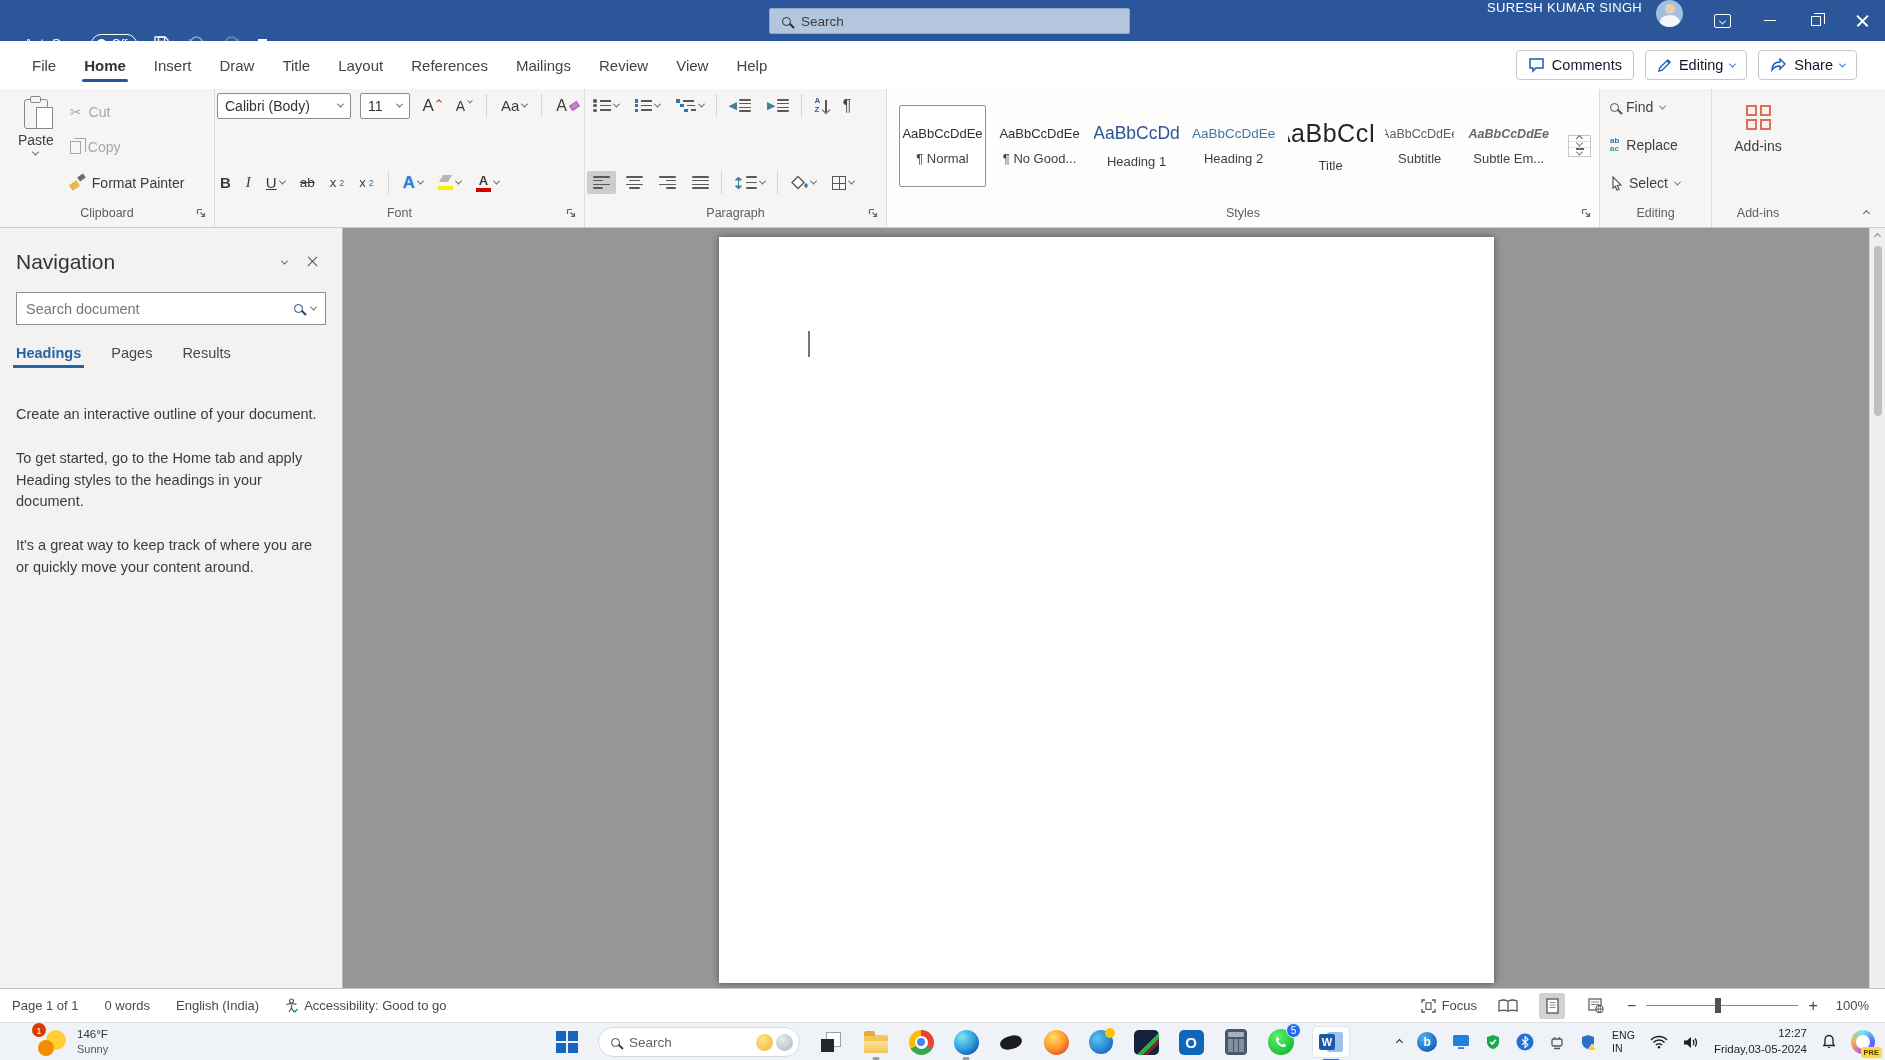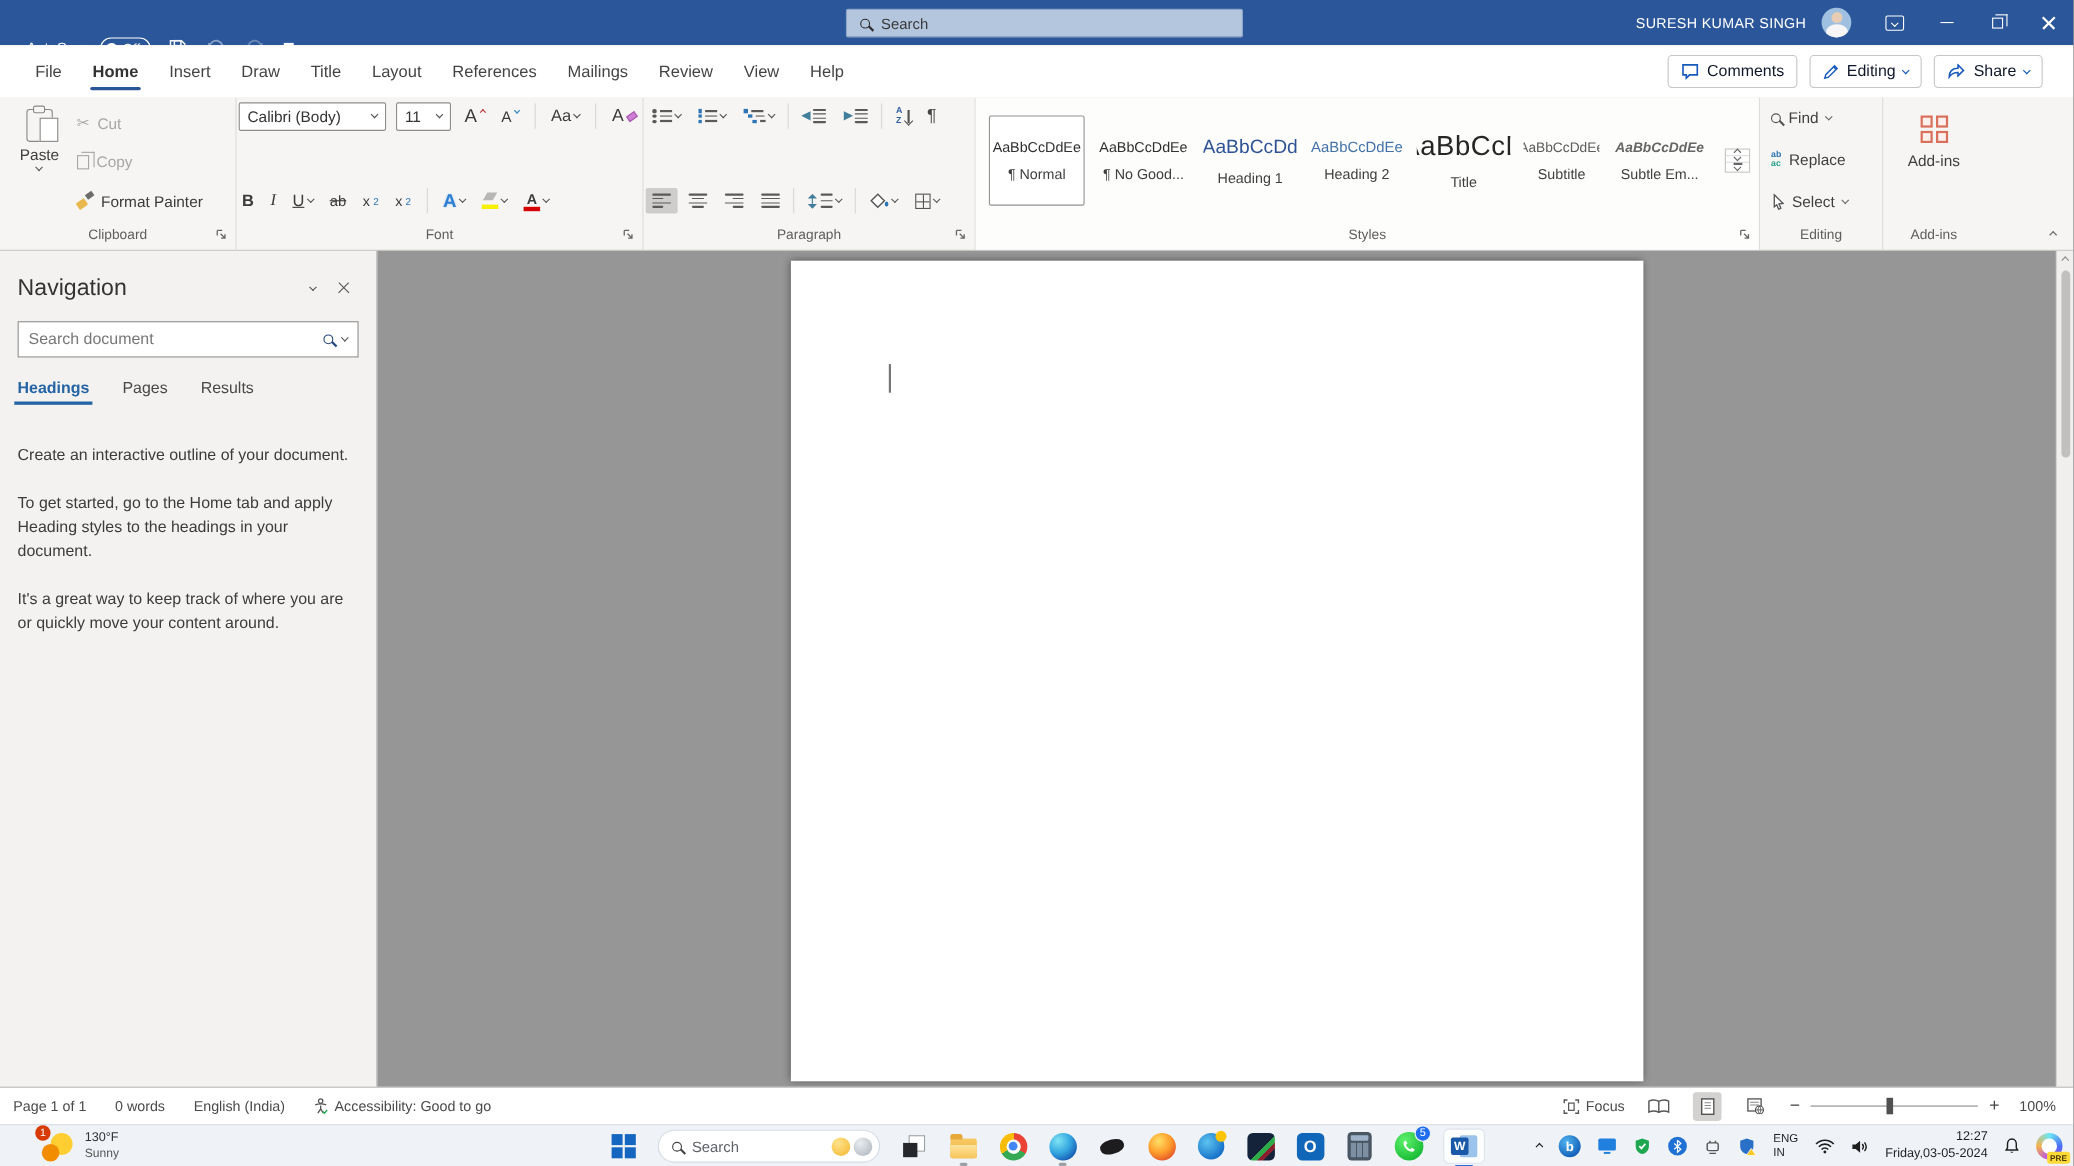--- a/index.html
+++ b/index.html
@@ -20,21 +20,21 @@
   .pill .dot{width:9px;height:9px;border-radius:50%;background:#fff}
   .tbico{opacity:.95;display:flex;align-items:center}
   .dim{opacity:.45}
   .dimmer{opacity:.3}
   .qat{display:flex;flex-direction:column;align-items:center;gap:2px}
   .qat i{display:block;width:9px;height:1.4px;background:#fff}
   .tb-title{position:absolute;left:340px;top:0;width:420px;height:41px;display:flex;align-items:center;justify-content:center;gap:7px;font-size:14.5px;white-space:nowrap}
   .tb-search{position:absolute;left:769px;top:8px;width:361px;height:26px;background:#b3c6de;border:1px solid #8aa5c6;border-radius:2px;display:flex;align-items:center;gap:10px;padding:0 12px;color:#2d2d2d}
   .tb-search input{border:0;background:transparent;outline:0;font-size:13.5px;color:#2d2d2d;width:280px;font-family:inherit}
   .tb-search input::placeholder{color:#3a3a3a}
-  .tb-right{position:absolute;right:0;top:0;height:41px;display:flex;align-items:center}
+  .tb-right{position:absolute;right:0;top:0;height:41px;display:flex;align-items:flex-start}
   .uname{font-size:13px;letter-spacing:.3px;margin-right:14px}
   .avatar{width:27px;height:27px;border-radius:50%;background:#9fc0e0;position:relative;overflow:hidden;margin-right:18px}
   .avatar::before{content:"";position:absolute;top:4px;left:8.5px;width:10px;height:10px;border-radius:50%;background:#e8cdb4}
   .avatar::after{content:"";position:absolute;top:15px;left:3.5px;width:20px;height:14px;border-radius:50% 50% 0 0;background:#f6f6f6}
   .ribdisp{width:17px;height:14px;border:1.4px solid #fff;border-radius:2px;display:flex;align-items:flex-end;justify-content:center;margin-right:4px}
   .winbtn{width:46px;height:41px;display:flex;align-items:center;justify-content:center}
   .minbar{width:12px;height:1.5px;background:#fff}
   .restore{width:10px;height:10px;border:1.2px solid #fff;position:relative;background:#2b579a}
   .restore::before{content:"";position:absolute;top:-4px;left:2px;width:10px;height:10px;border:1.2px solid #fff;border-bottom:0;border-left:0}
   .xicon{position:relative;width:13px;height:13px}
@@ -777,21 +777,21 @@
   </div>
 </div>
 
 <div id="taskbar">
   <div class="weather">
     <span class="wicon">
       <span class="wbadge">1</span>
       <span class="sun1"></span>
         <span class="sun2"></span>
     </span>
-    <span class="wtxt"><span>130°F</span><br><span class="c2">Sunny</span></span>
+    <span class="wtxt"><span>146°F</span><br><span class="c2">Sunny</span></span>
   </div>
 
   <div class="tb-center">
     <span class="tico">
         <span class="winlogo">
           <i></i>
           <i></i>
           <i></i>
           <i></i>
         </span>

